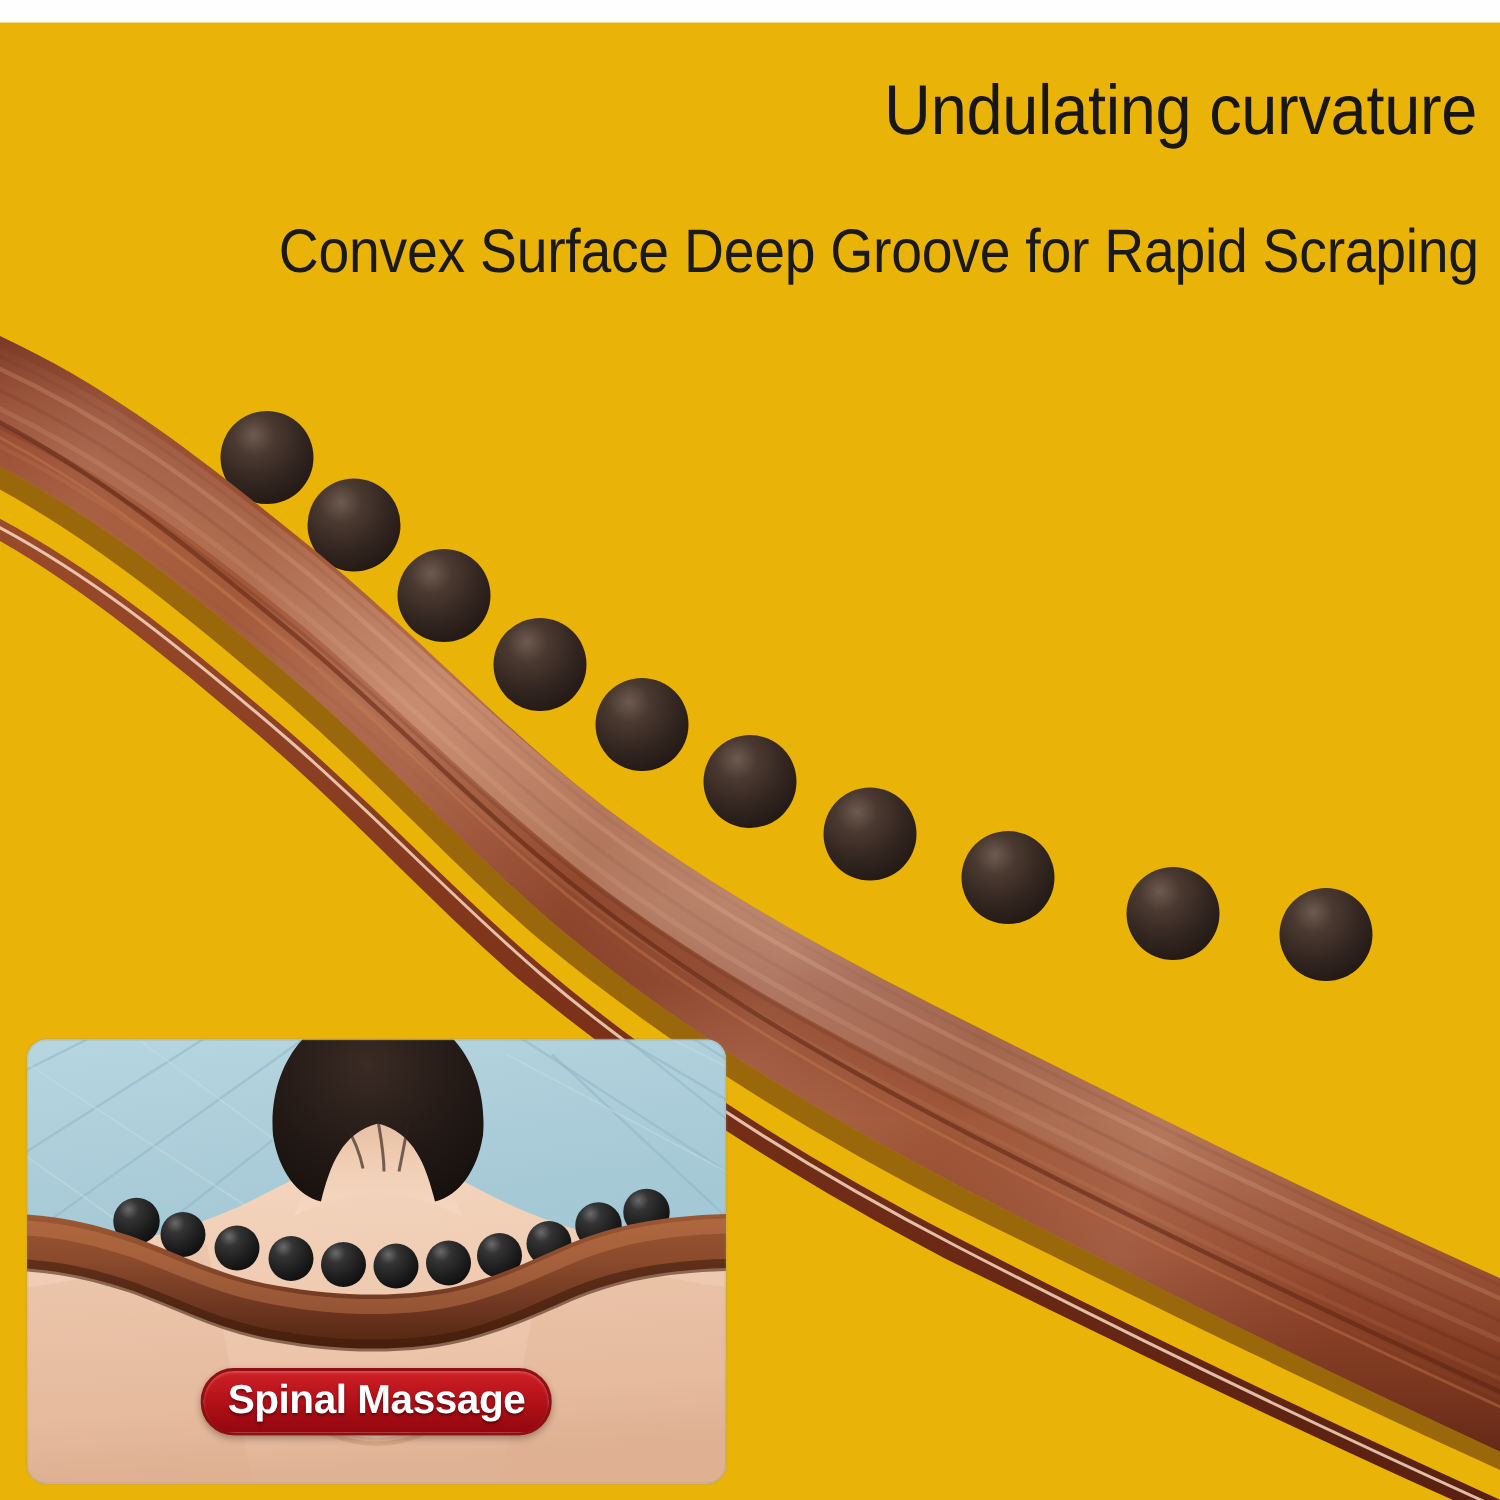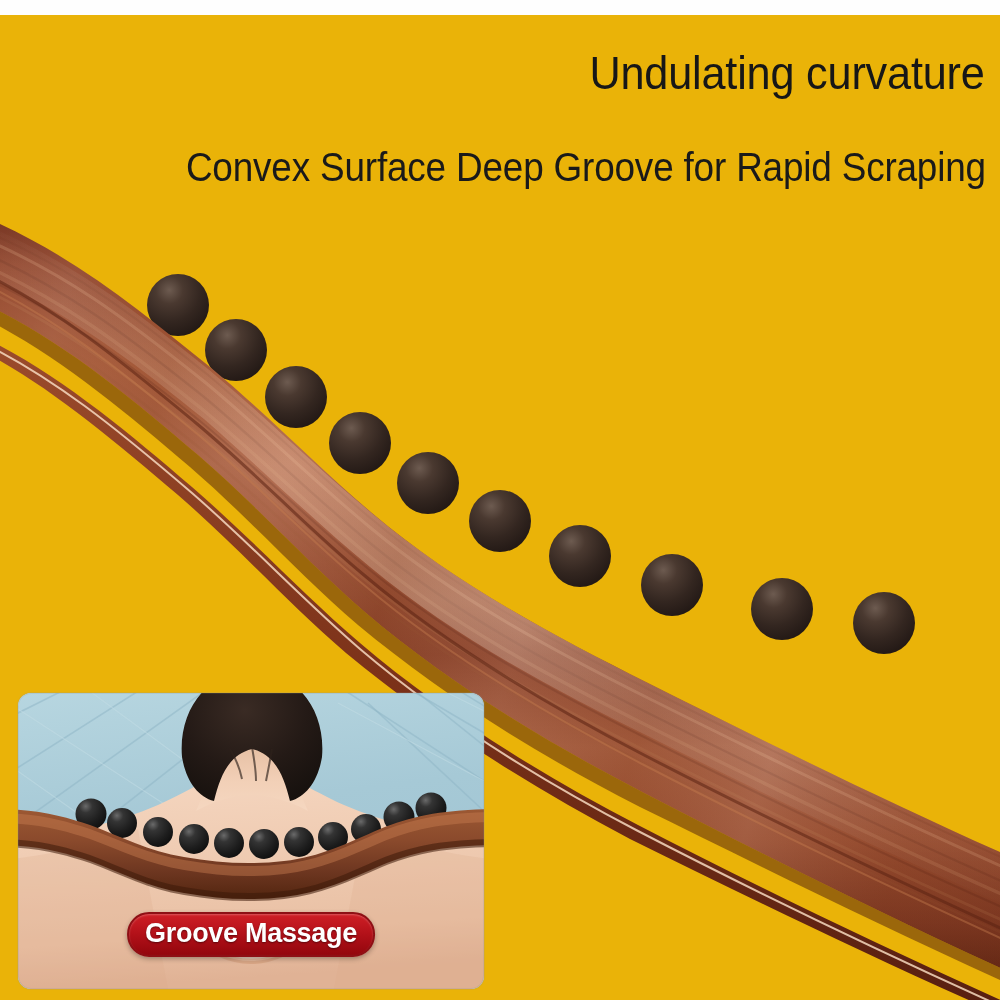--- a/index.html
+++ b/index.html
@@ -351,16 +351,16 @@
                    C 396,152 430,146 486,146
                    L 486,154 C 430,154 398,160 364,174
                    C 332,188 302,202 266,206 C 232,210 200,208 166,202
                    C 130,196 104,182 72,170 C 48,162 20,154 -20,154 Z" fill="#3d1a0a" opacity="0.55"></path>
         </g>
 
         <rect x="0" y="0" width="466" height="296" rx="13" fill="none" stroke="#7e8f96" stroke-opacity="0.18" stroke-width="2"></rect>
       </g>
     </svg>
 
-    <div class="badge">Groove Massage</div>
+    <div class="badge">Spinal Massage</div>
   </div>
 
 </div>
 
 </body></html>

